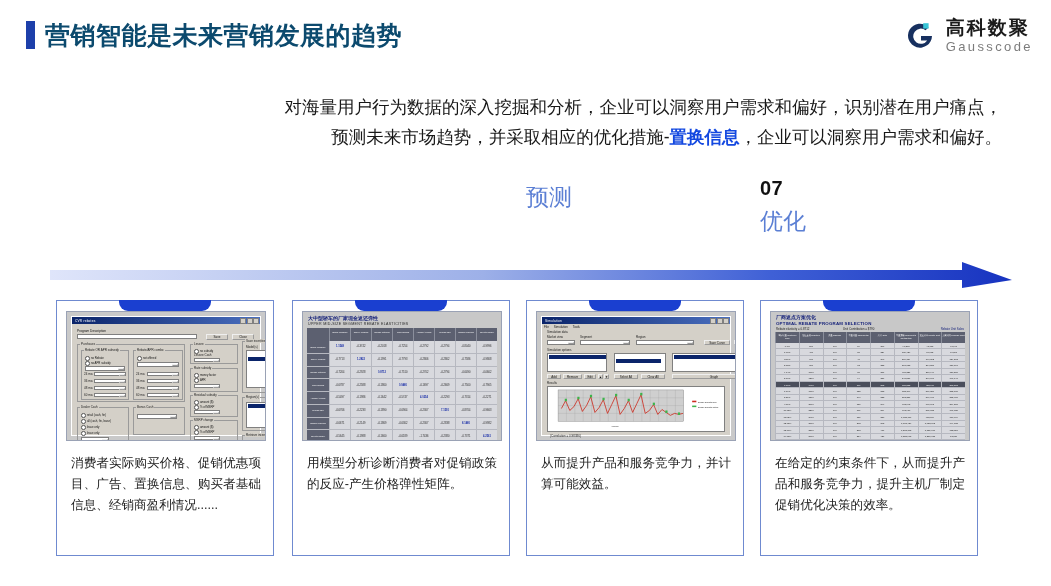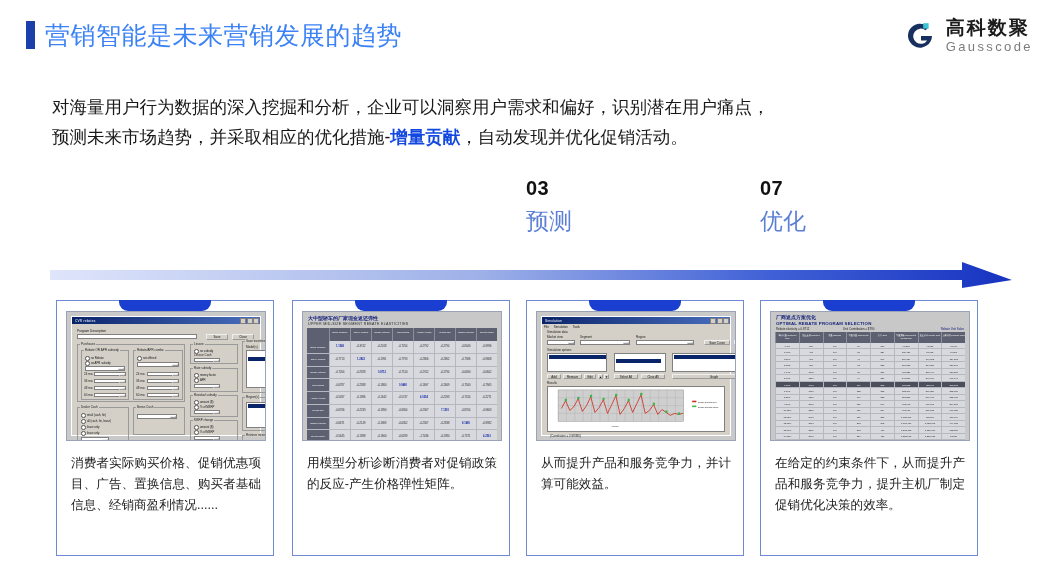--- a/index.html
+++ b/index.html
@@ -9,33 +9,33 @@
     font-family:"Liberation Sans","DejaVu Sans",sans-serif;
     position:relative;
   }
   .slide{position:absolute;inset:0;background:#fff;}
 
   
   .header{position:absolute;left:0;top:0;width:1051px;height:74px;}
   .title-wrap{position:absolute;left:26px;top:21px;display:flex;align-items:center;gap:10px;}
   .title-bar{width:9px;height:28px;background:#1d3faa;flex:0 0 auto;}
   .title-text{
-    font-size:25px;font-weight:normal;color:#3b82f6;letter-spacing:.5px;
+    font-size:25px;font-weight:bold;color:#0c4a6e;letter-spacing:.5px;
     line-height:28px;white-space:nowrap;
   }
   .logo{position:absolute;right:18px;top:18px;display:flex;align-items:center;gap:9px;}
   .logo-mark{position:relative;width:34px;height:34px;flex:0 0 auto;}
   .logo-txt{display:flex;flex-direction:column;line-height:1;}
   .logo-cn{font-size:19px;font-weight:bold;color:#1b1b1b;letter-spacing:2px;}
   .logo-en{font-size:13px;color:#7c7c7c;letter-spacing:2.4px;margin-top:3px;}
 
   
   .para{
     position:absolute;left:52px;top:92px;width:950px;
-    text-align:left;font-size:17.5px;color:#181818;line-height:30px;
+    text-align:right;font-size:17.5px;color:#181818;line-height:30px;
   }
   .para .hl{color:#1348e0;font-weight:bold;}
   .para .l2{display:block;}
 
   
   .steps{position:absolute;left:0;top:176px;width:1051px;height:70px;}
   .step{position:absolute;top:0;width:200px;}
   .step .num{font-size:20px;font-weight:bold;color:#111;line-height:24px;letter-spacing:.5px;}
   .step .lbl{font-size:23px;color:#5b7fd4;line-height:30px;margin-top:6px;}
 
@@ -110,29 +110,28 @@
       <div class="logo-txt">
         <div class="logo-cn">高科数聚</div>
         <div class="logo-en">Gausscode</div>
       </div>
     </div>
   </div>
 
   <div class="para">
     <span>对海量用户行为数据的深入挖掘和分析，企业可以洞察用户需求和偏好，识别潜在用户痛点，</span>
     <span class="l2">
-      <span>预测未来市场趋势，并采取相应的优化措施-</span><span class="hl">增量贡献</span><span>，自动发现并优化促销活动。</span>
+      <span>预测未来市场趋势，并采取相应的优化措施-</span><span class="hl">置换信息</span><span>，企业可以洞察用户需求和偏好。</span>
     </span>
   </div>
 
   <div class="steps">
     <div class="step" style="left:292px;">
     </div>
     <div class="step" style="left:526px;">
-      <div class="num">03</div>
       <div class="lbl">预测</div>
     </div>
     <div class="step" style="left:760px;">
       <div class="num">07</div>
       <div class="lbl">优化</div>
     </div>
   </div>
 
   <div class="arrow">
     <svg width="962" height="28" viewBox="0 0 962 28">

